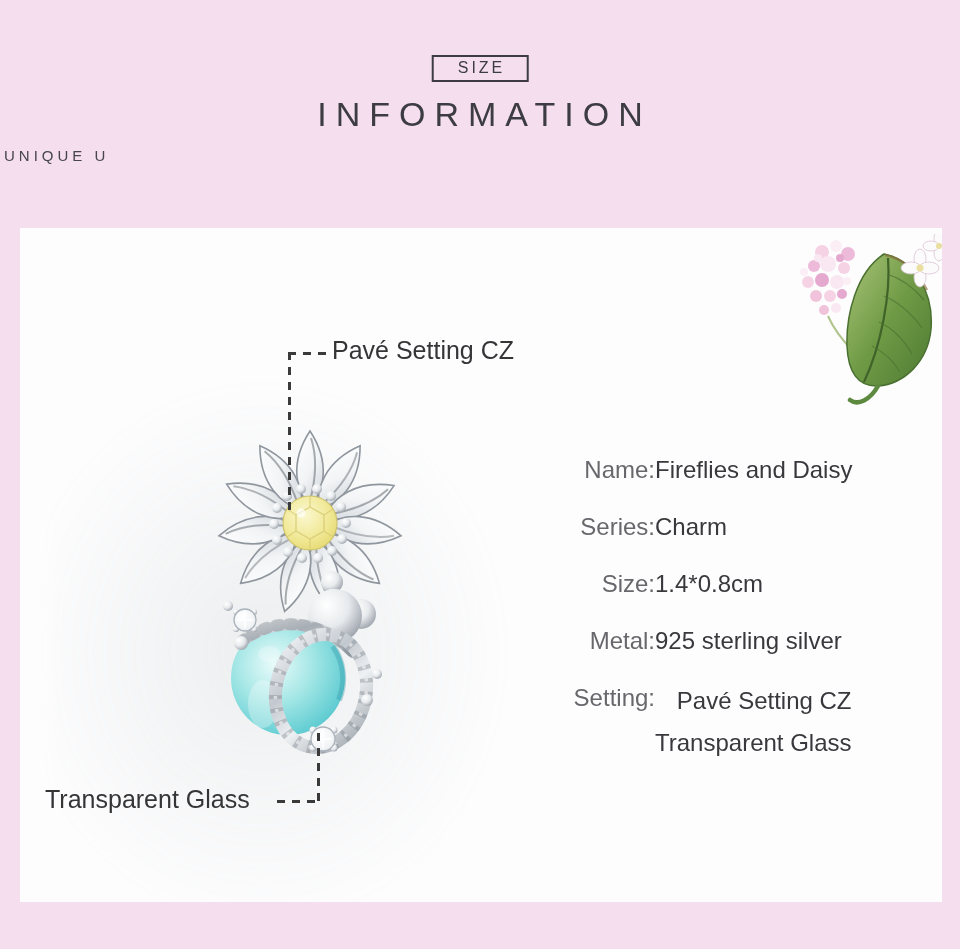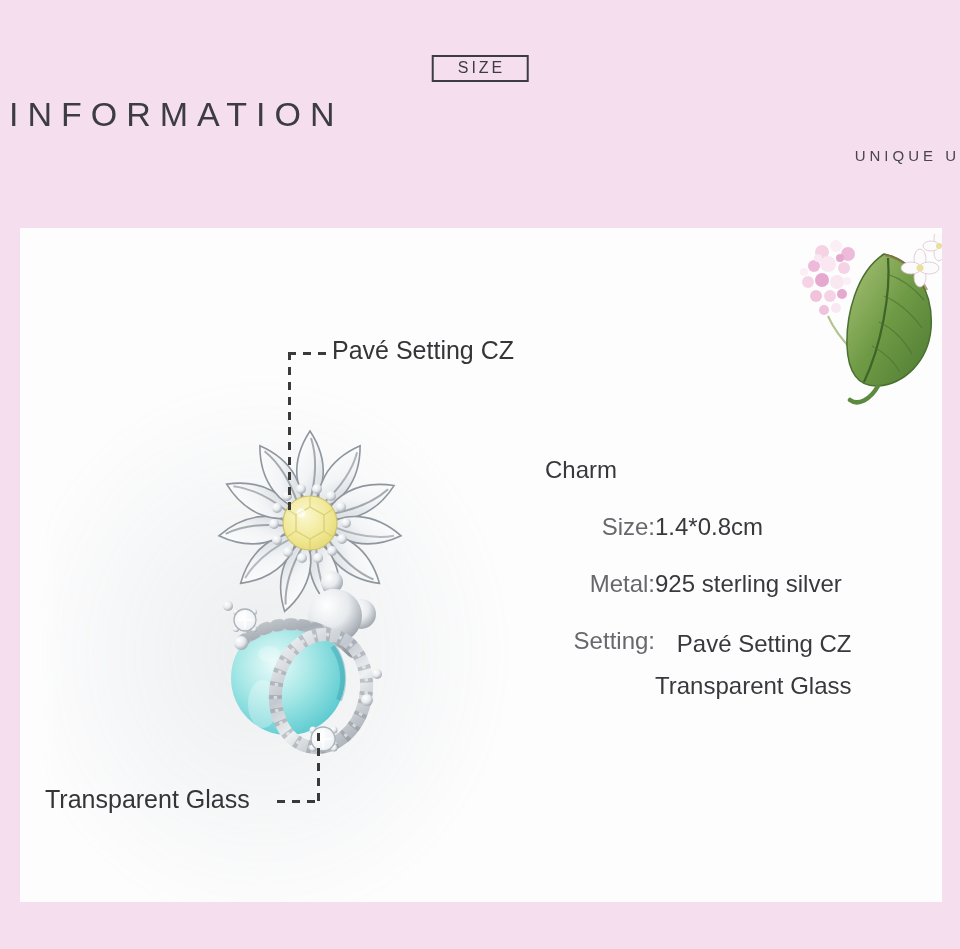--- a/index.html
+++ b/index.html
@@ -10,26 +10,26 @@
   }
   
   .hero{position:absolute;left:0;top:0;width:960px;height:228px;}
   .size-box{
     position:absolute;left:50%;top:55px;transform:translateX(-50%);
     border:2px solid var(--text_dark,#3c3c42);
     padding:2px 21px 3px 24px;
     font-size:16px;letter-spacing:3px;color:var(--text_dark,#3c3c42);
   }
   .hero-title{
-    position:absolute;left:0;right:0;top:95px;margin:0;
+    position:absolute;left:0;right:0;top:95px;margin:0;text-align:center;
     font-size:34px;font-weight:400;letter-spacing:9px;text-indent:9px;
     color:var(--text_dark,#3c3c42);
   }
   .hero-sub{
-    position:absolute;left:0;right:0;top:147px;text-align:right;
+    position:absolute;left:0;right:0;top:147px;text-align:left;
     font-size:15px;letter-spacing:4px;text-indent:4px;
     color:#46464c;
   }
   
   .panel{
     position:absolute;left:20px;top:228px;width:922px;height:674px;
     background:var(--panel_bg,#fdfdfe);overflow:hidden;text-align:right;
   }
   .backdrop{
     position:absolute;left:30px;top:140px;width:470px;height:570px;
@@ -292,20 +292,25 @@
   <div class="dash-h line1-h"></div>
   <div class="dash-v line1-v"></div>
   <div class="dash-v line2-v"></div>
   <div class="dash-h line2-h"></div>
 
   <div class="annotation ann-pave">Pavé Setting CZ</div>
   <div class="annotation ann-glass">Transparent Glass</div>
 
   <div class="specs">
     <div class="spec-row">
+      <span class="spec-label">Name:</span>
+      <span class="spec-value">Fireflies and Daisy</span>
+    </div>
+    <div class="spec-row">
+      <span class="spec-label">Series:</span>
       <span class="spec-value">Charm</span>
     </div>
     <div class="spec-row">
       <span class="spec-label">Size:</span>
       <span class="spec-value">1.4*0.8cm</span>
     </div>
     <div class="spec-row">
       <span class="spec-label">Metal:</span>
       <span class="spec-value">925 sterling silver</span>
     </div>

